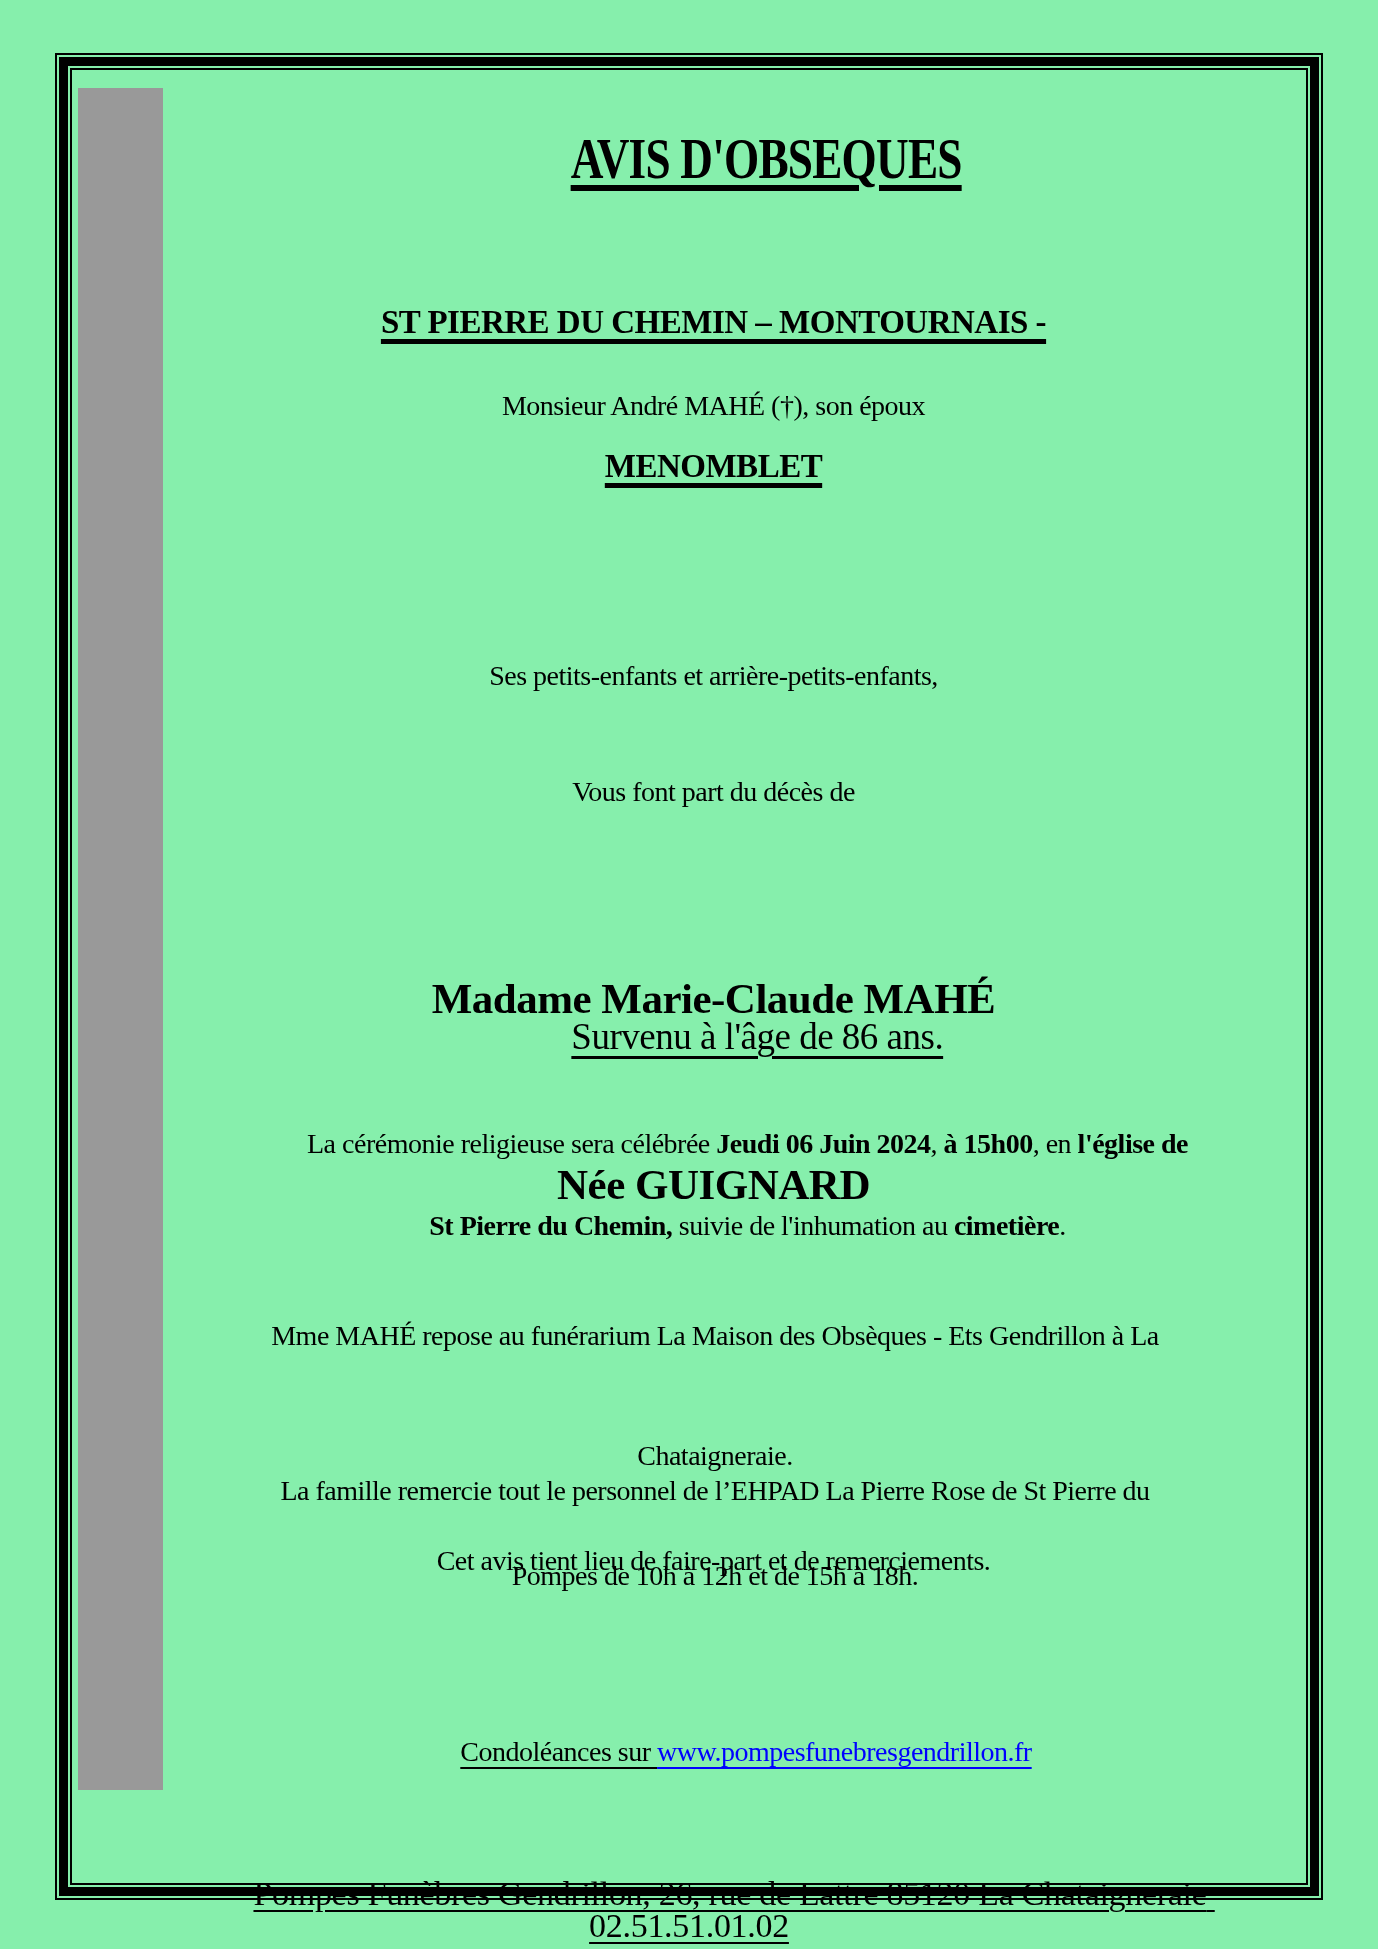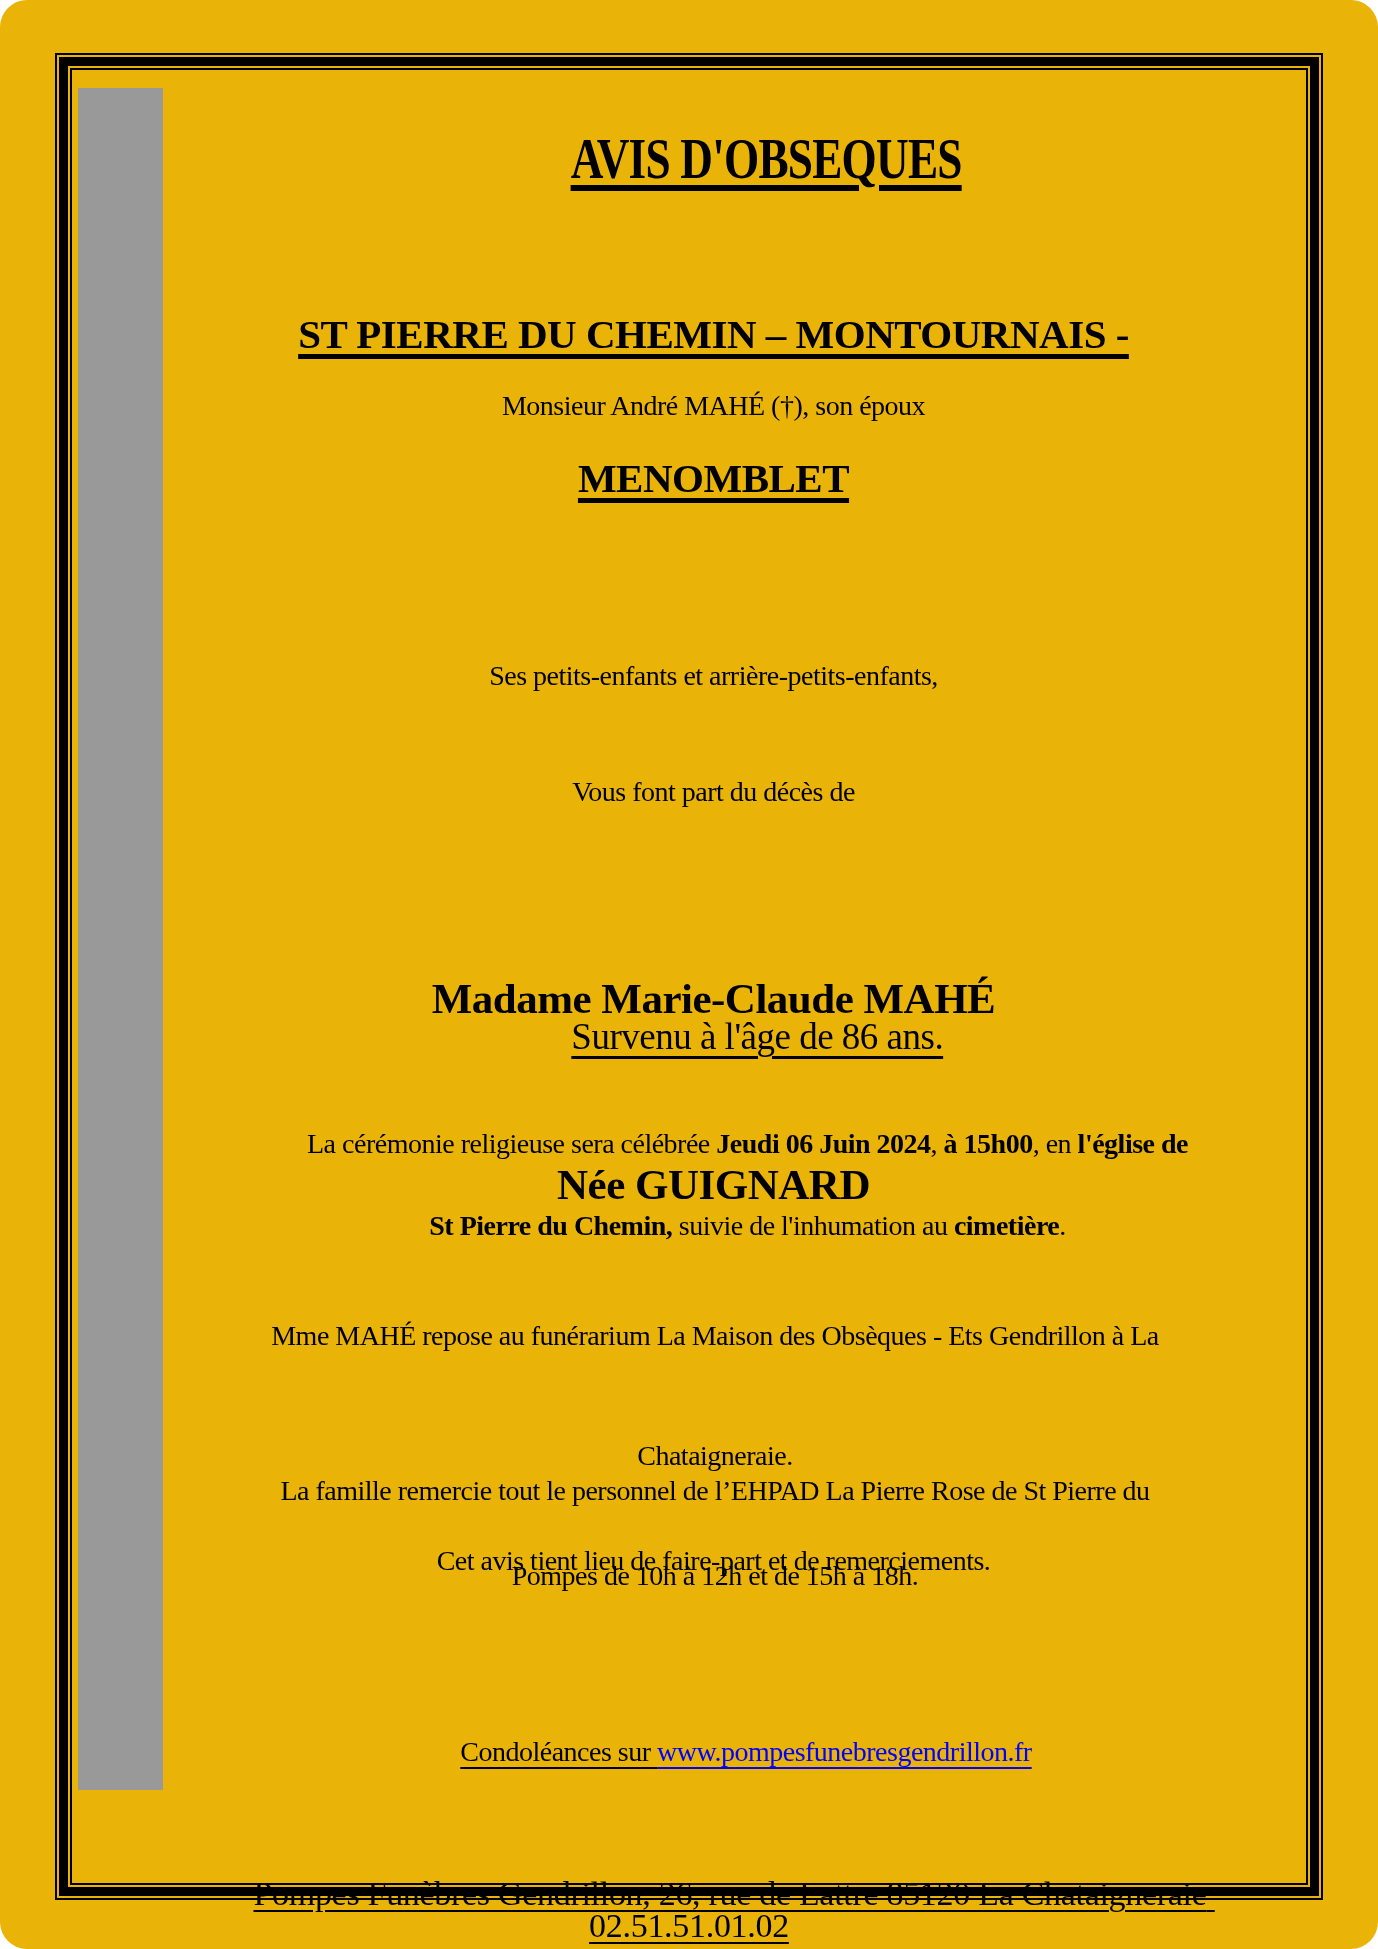--- a/index.html
+++ b/index.html
@@ -4,25 +4,24 @@
 <style>
   html, body {
     margin: 0;
     padding: 0;
     background: #ffffff;
   }
   .page {
     position: relative;
     width: 1378px;
     height: 1949px;
-    background: #eab308;
+    background: #86efac;
     overflow: hidden;
     font-family: "Liberation Serif", "DejaVu Serif", serif;
     color: #000000;
-    border-radius: 27px;
   }
   
   .frame {
     position: absolute;
     left: 55px;
     top: 53px;
     width: 1268px;
     height: 1847px;
     box-sizing: border-box;
     border: 2px solid #000;
@@ -71,22 +70,22 @@
     letter-spacing: -1px;
     transform: scaleX(0.78);
     transform-origin: 50% 50%;
   }
   .u-title {
     text-decoration: underline;
     text-decoration-thickness: 6px;
     text-underline-offset: 7px;
   }
   .b-communes {
-    top: 144px;
-    font-size: 41px;
+    top: 132px;
+    font-size: 33px;
     line-height: 48px;
     font-weight: bold;
     letter-spacing: -0.5px;
   }
   .u-sub {
     text-decoration: underline;
     text-decoration-thickness: 5px;
     text-underline-offset: 6px;
   }
   .b-spouse   { top: 317px; }

